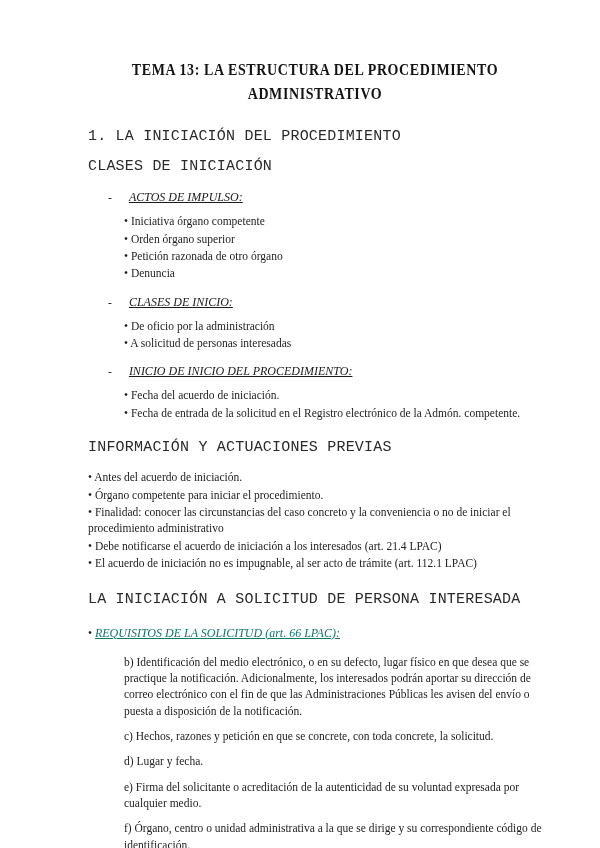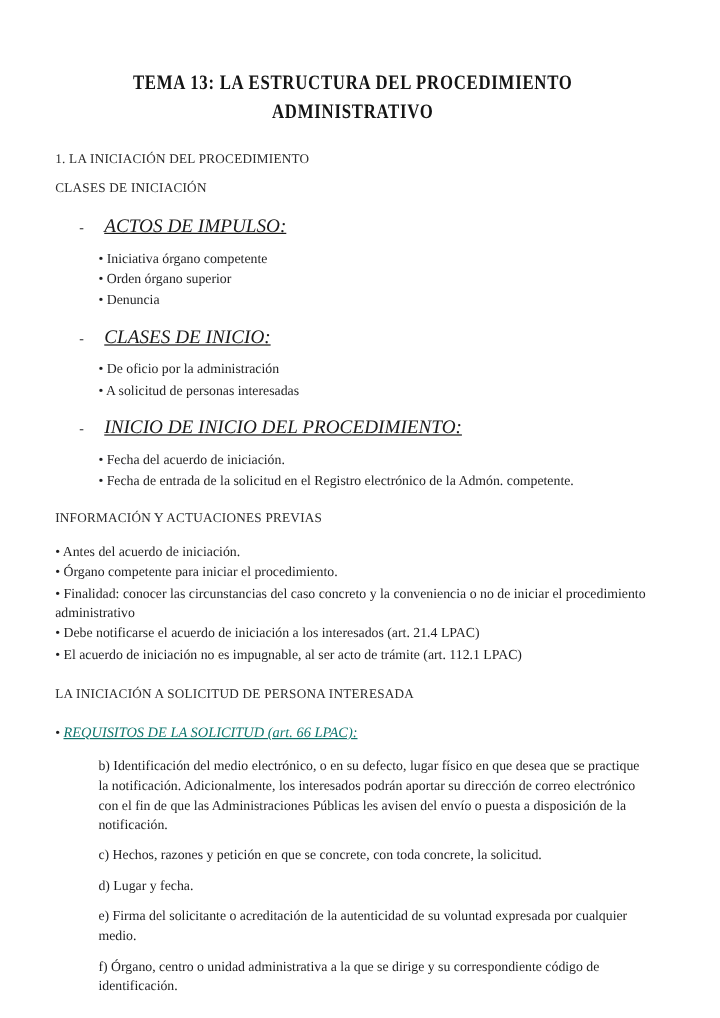--- a/index.html
+++ b/index.html
@@ -1,56 +1,56 @@
 <!DOCTYPE html>
 <html><head>
 <meta charset="utf-8">
 <style>
   * { box-sizing: border-box; }
   html, body { margin: 0; padding: 0; background: #ffffff; }
   body { width: 600px; height: 848px; overflow: hidden; }
 
   .page {
     width: 600px; height: 848px;
-    padding: 58px 58px 0 46px;
+    padding: 58px 58px 0 88px;
     font-family: "Liberation Serif", "DejaVu Serif", serif;
     color: #1d1d1f;
     font-size: 11.5px;
     line-height: 1.42;
   }
 
   .doc-title {
     font-weight: bold;
     font-size: 14px;
     letter-spacing: 0.6px;
     text-align: center;
     margin: 0 10px 28px 10px;
     transform: scaleY(1.22);
     transform-origin: top center;
     color: #141414;
   }
 
   .h-sans {
-    font-family: Liberation Serif, serif;
-    font-size: 11px;
+    font-family: Liberation Mono, monospace;
+    font-size: 15px;
     letter-spacing: 0.2px;
     color: #2a2a2a;
     font-weight: 400;
   }
   .heading1 { margin: 0 0 9px 0; }
   .subheading { margin: 0 0 4px 0; }
   .heading2 { margin: 16px 0 11px 0; }
   .heading3 { margin: 18px 0 14px 0; }
 
   .dash-row { margin: 12px 0 7px 20px; }
   .dash-row::before { content: "-"; display: inline-block; width: 18px; color: #1d1d1f; }
   .dash-label {
     font-style: italic;
     text-decoration: underline;
-    font-size: 16px;
+    font-size: 12px;
     color: #1a1a1a;
   }
 
   .sub-bullet { margin: 0 0 1px 36px; }
   .sub-bullet::before { content: "• "; }
 
   .flat-bullet { margin: 0 0 1px 0; }
   .flat-bullet::before { content: "• "; }
 
   .req-row { margin: 0 0 12px 0; }
@@ -73,20 +73,21 @@
 
   <div class="h-sans heading1">1. LA INICIACIÓN DEL PROCEDIMIENTO</div>
   <div class="h-sans subheading">CLASES DE INICIACIÓN</div>
 
   <div>
     <div class="dash-row">
       <span class="dash-label">ACTOS DE IMPULSO:</span>
     </div>
     <div class="sub-bullet">Iniciativa órgano competente</div>
     <div class="sub-bullet">Orden órgano superior</div>
+    <div class="sub-bullet">Petición razonada de otro órgano</div>
     <div class="sub-bullet">Denuncia</div>
   </div>
 
   <div>
     <div class="dash-row">
       <span class="dash-label">CLASES DE INICIO:</span>
     </div>
     <div class="sub-bullet">De oficio por la administración</div>
     <div class="sub-bullet">A solicitud de personas interesadas</div>
   </div>

